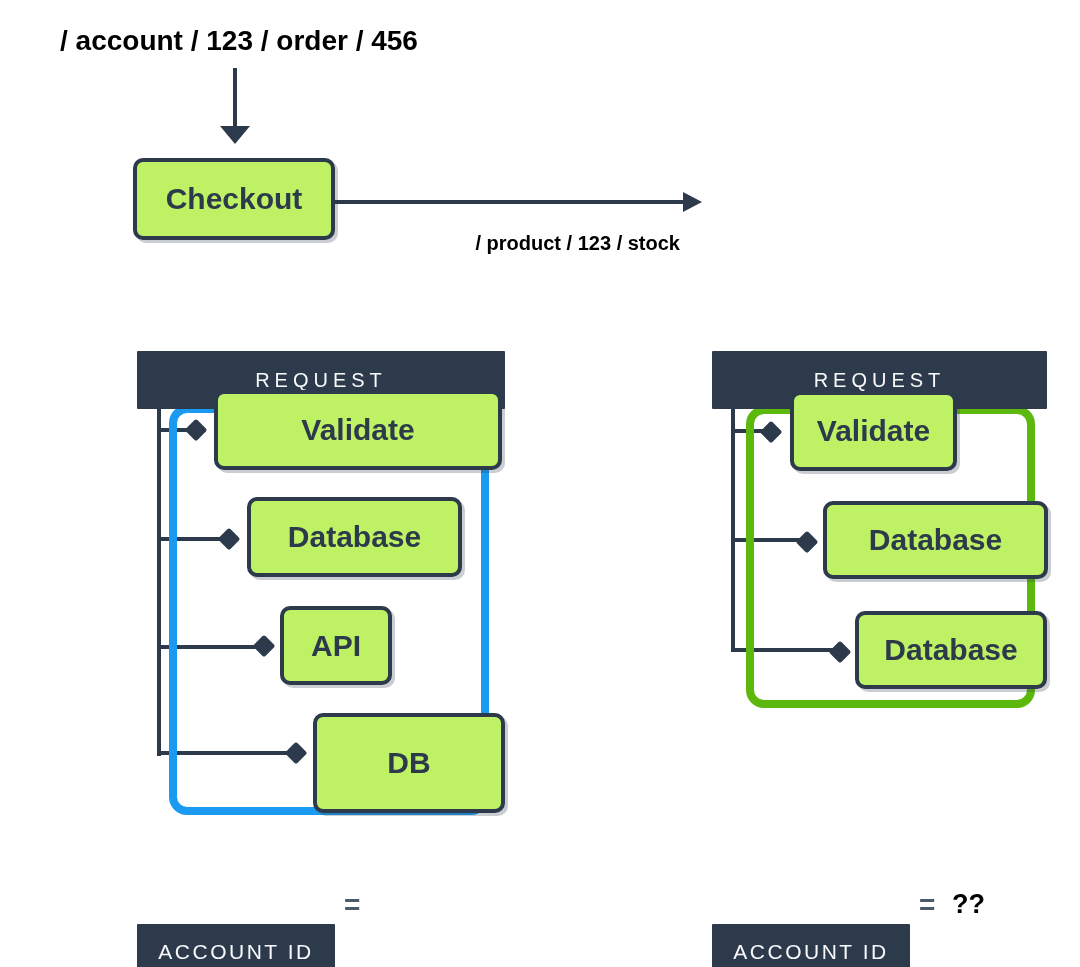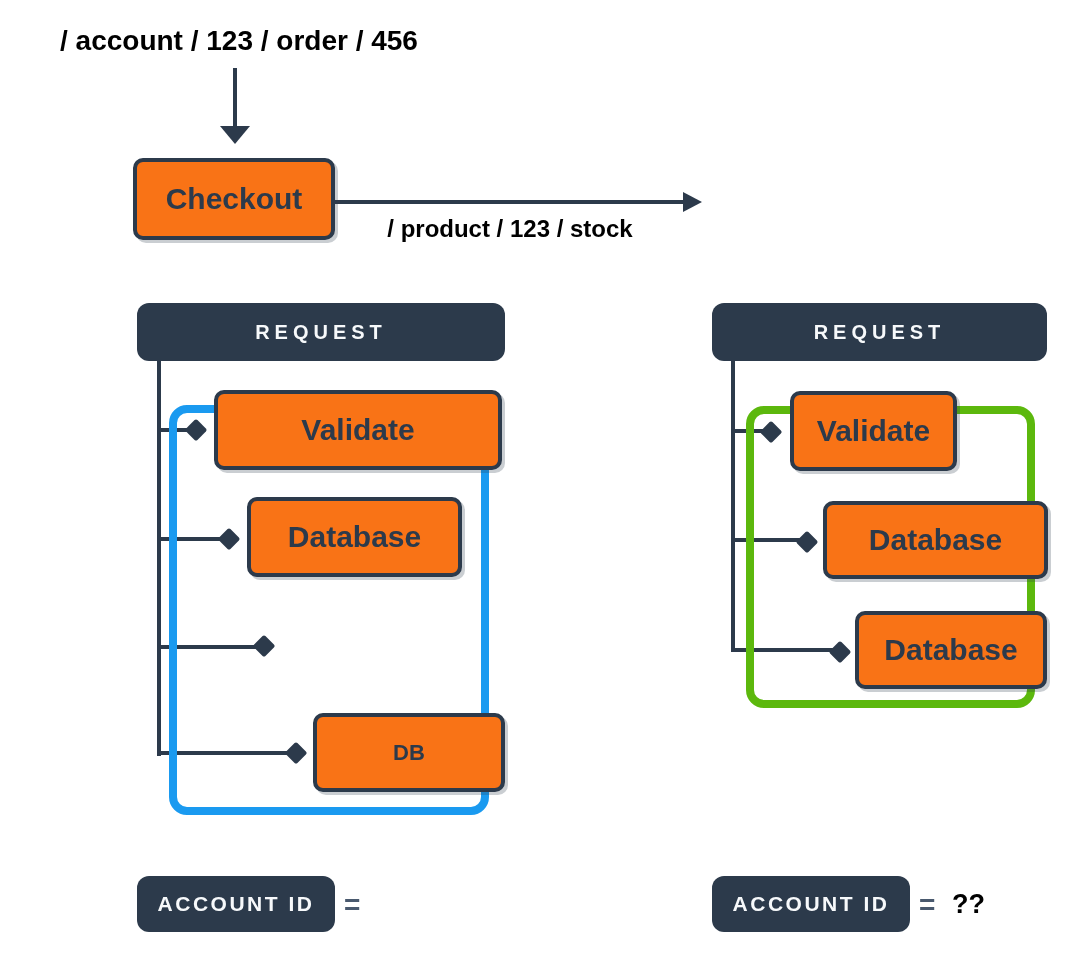--- a/index.html
+++ b/index.html
@@ -4,28 +4,28 @@
 <style>
   html,body { margin:0; padding:0; background:#ffffff; }
   .canvas {
     position:relative; width:1080px; height:967px; background:#ffffff;
     font-family:"Liberation Sans","DejaVu Sans",sans-serif; overflow:hidden;
   }
   .canvas * { box-sizing:border-box; }
 
   
   .box {
-    position:absolute; background:#f97316; border:4px solid #2c3a4b; border-radius:10px;
+    position:absolute; background:#bef264; border:4px solid #2c3a4b; border-radius:10px;
     box-shadow:3px 3px 0 rgba(44,58,75,.25);
     display:flex; align-items:center; justify-content:center;
     font-weight:bold; color:#2c3a4b; z-index:3;
   }
   .bar {
-    position:absolute; background:#2c3a4b; border-radius:12px; color:#f7f9fb;
-    font-weight:bold; display:flex; align-items:center; justify-content:center; z-index:3;
+    position:absolute; background:#2c3a4b; border-radius:1px; color:#f7f9fb;
+    font-weight:normal; display:flex; align-items:center; justify-content:center; z-index:3;margin-top:48px;
   }
   .bar.request { font-size:20px; letter-spacing:5px; }
   .bar.badge   { font-size:21px; letter-spacing:2.5px; }
   .hline,.vline { position:absolute; background:#2c3a4b; z-index:1; }
   .hl-rect { position:absolute; border:8px solid #000; border-radius:18px; background:transparent; z-index:2; }
   .diamond { position:absolute; width:16px; height:16px; background:#2c3a4b;
              transform:rotate(45deg); border-radius:2px; z-index:4; }
   .lbl { position:absolute; font-weight:bold; color:#000000; z-index:3; white-space:nowrap; }
   .eq  { position:absolute; font-weight:bold; color:#49596e; font-size:28px; z-index:3; }
 
@@ -38,34 +38,34 @@
     border-top:18px solid #2c3a4b; }
 
   
   .incoming-path { left:60px; top:25px; font-size:28px; }
   .in-arrow-line { left:233px; top:68px; width:4px; height:60px; }
   .in-arrow-head { left:220px; top:126px; }
   .checkout { left:133px; top:158px; width:202px; height:82px; font-size:30px; }
   .stock    { left:713px; top:163px; width:190px; height:77px; font-size:30px; }
   .req-arrow-line { left:335px; top:200px; width:348px; height:4px; }
   .req-arrow-head { left:683px; top:192px; }
-  .outgoing-path { left:340px; top:215px; width:340px; text-align:center; font-size:24px; }
+  .outgoing-path { left:340px; top:232px; width:340px; text-align:right; font-size:20px; }
 
   
   .l-bar   { left:137px; top:303px; width:368px; height:58px; }
   .l-vline { left:157px; top:361px; width:4px; height:395px; }
   .l-b0 { left:157px; top:428px; width:47px;  height:4px; }
   .l-b1 { left:157px; top:537px; width:80px;  height:4px; }
   .l-b2 { left:157px; top:645px; width:115px; height:4px; }
   .l-b3 { left:157px; top:751px; width:147px; height:4px; }
   .l-rect { left:169px; top:405px; width:320px; height:410px; border-color:#1a9af0; }
   .l-box0 { left:214px; top:390px; width:288px; height:80px; font-size:30px; }
   .l-box1 { left:247px; top:497px; width:215px; height:80px; font-size:30px; }
   .l-box2 { left:280px; top:606px; width:112px; height:79px; font-size:30px; }
-  .l-box3 { left:313px; top:713px; width:192px; height:79px; font-size:22px; }
+  .l-box3 { left:313px; top:713px; width:192px; height:100px; font-size:30px; }
   .l-d0 { left:188px; top:422px; }
   .l-d1 { left:221px; top:531px; }
   .l-d2 { left:256px; top:638px; }
   .l-d3 { left:288px; top:745px; }
   .l-badge { left:137px; top:876px; width:198px; height:56px; }
   .l-eq    { left:344px; top:889px; }
   .l-val   { left:380px; top:889px; font-size:27px; }
 
   
   .r-bar   { left:712px; top:303px; width:335px; height:58px; }
@@ -107,20 +107,23 @@
   <div class="hline l-b2"></div>
   <div class="hline l-b3"></div>
   <div class="hl-rect l-rect" style="border-color: rgb(26, 154, 240);"></div>
 
   <div class="box l-box0">
     <span>Validate</span>
   </div>
   <div class="box l-box1">
     <span>Database</span>
   </div>
+  <div class="box l-box2">
+    <span>API</span>
+  </div>
   <div class="box l-box3">
     <span>DB</span>
   </div>
 
   <div class="diamond l-d0"></div>
   <div class="diamond l-d1"></div>
   <div class="diamond l-d2"></div>
   <div class="diamond l-d3"></div>
 
   <div class="bar badge l-badge">ACCOUNT ID</div>

